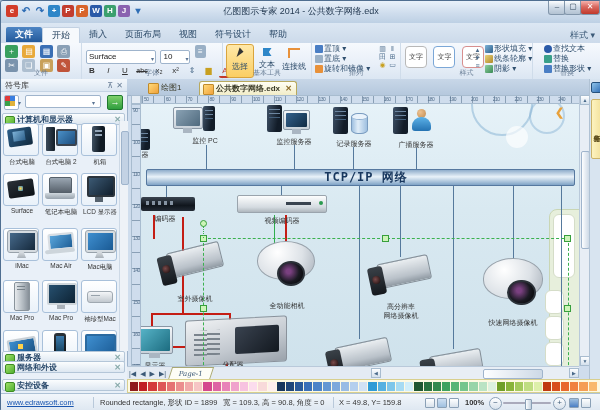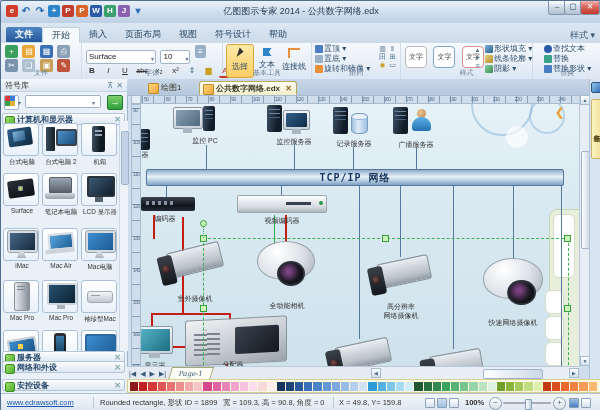--- a/index.html
+++ b/index.html
@@ -176,22 +176,22 @@
      border-radius:50% 50% 46% 46%;border:1px solid #98a2ab;}
   .dome .lens{position:absolute;width:42%;height:40%;left:36%;top:38%;border-radius:50%;
      background:radial-gradient(circle at 40% 40%,#7a4080 12%,#1a1a22 55%,#000);border:2px solid #2b3138;}
   .tsbx{position:absolute;background:linear-gradient(165deg,#f0f2f4,#c2c8cf 60%,#9aa2ab);
      border:1px solid #8a929b;border-radius:3px;transform:skewY(-3deg);}
   .tsbx::before{content:"";position:absolute;left:8%;top:22%;width:26%;height:58%;
      background:repeating-linear-gradient(0deg,#7b848d 0 2px,transparent 2px 5px);}
   .tsbx::after{content:"";position:absolute;right:7%;top:18%;width:44%;height:62%;
      background:linear-gradient(135deg,#3a4350,#12181f);border-radius:2px;}
   .tcpbar{position:absolute;background:linear-gradient(180deg,#8fadcb 0%,#e9f2f9 45%,#7fa3c6 100%);
-     border:1px solid #56789f;border-radius:2px;text-align:center;font-size:10px;font-weight:bold;
-     color:#17365d;letter-spacing:1px;font-family:"DejaVu Sans Mono",monospace;}
+     border:1px solid #56789f;border-radius:2px;text-align:center;font-size:12px;font-weight:bold;
+     color:#17365d;letter-spacing:1px;font-family:"DejaVu Sans Mono",monospace;padding-left:11px;}
   .selrect{position:absolute;border:1px dashed #3bb14f;}
   .shandle{position:absolute;width:5px;height:5px;background:#cdf4b8;border:1px solid #379f3c;}
   .rdot{position:absolute;width:5px;height:5px;border-radius:50%;background:#cdf4b8;border:1px solid #379f3c;}
   .decor-circle{position:absolute;border-radius:50%;}
   .gstrip{position:absolute;background:#e7efdc;border:1px solid #c9d6b4;border-radius:8px 0 0 8px;}
   .gbump{position:absolute;background:#fff;border:1px solid #d5ddc8;border-radius:6px;}
   
   #vscroll{left:578px;top:94px;width:10px;height:271px;background:#e8eef5;border-left:1px solid #b9c9da;}
   .sarrow{position:absolute;left:0;width:10px;height:10px;background:linear-gradient(180deg,#fdfeff,#d4e0ec);
      border:1px solid #a8bccf;box-sizing:border-box;font-size:5px;color:#4a6a8a;text-align:center;line-height:9px;}

